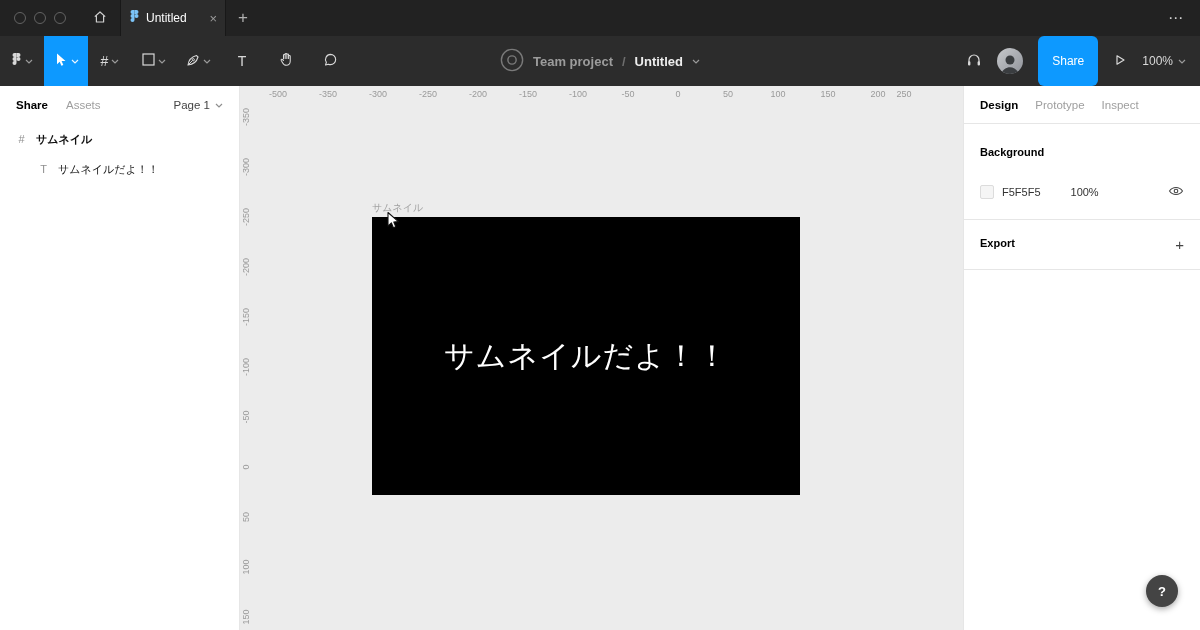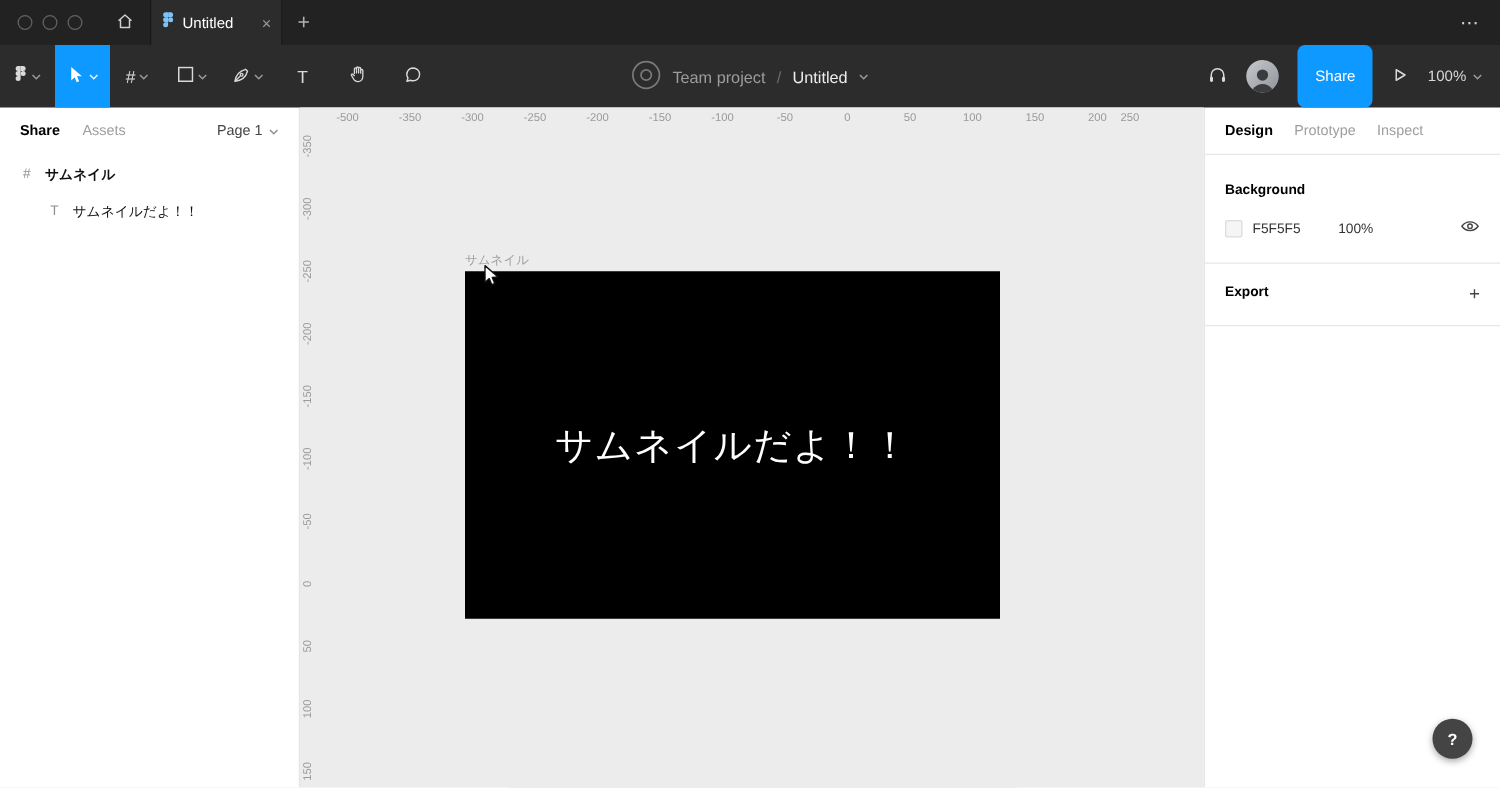--- a/index.html
+++ b/index.html
@@ -25,21 +25,21 @@
 
   
   .toolbar{ height:50px; background:#2c2c2c; display:flex; align-items:center; position:relative; }
   .tools{ display:flex; align-items:center; height:50px; }
   .tool{ width:44px; height:50px; display:flex; align-items:center; justify-content:center; gap:3px; color:#d9d9d9; }
   .tool.selected{ background:var(--accent); color:#fff; }
   .tool .glyph{ font-size:14px; }
   .chev{ color:#9a9a9a; display:inline-flex; }
   .tool.selected .chev{ color:#eaf5ff; }
   .bcrumb{ position:absolute; left:50%; top:0; height:100%; transform:translateX(-50%);
-           display:flex; align-items:center; gap:9px; white-space:nowrap; }
+           display:flex; align-items:center; gap:9px; white-space:nowrap;font-weight:bold; }
   .bc-project{ color:#9c9c9c; font-size:13px; }
   .bc-sep{ color:#6d6d6d; font-size:13px; }
   .bc-file{ color:#ededed; font-size:13px; }
   .toolbar-right{ margin-left:auto; display:flex; align-items:center; gap:15px; padding-right:14px; color:#d9d9d9; }
   .avatar{ width:26px; height:26px; border-radius:50%; overflow:hidden;
            background:linear-gradient(135deg,#c7c9cc,#90939a); display:flex; align-items:flex-end; justify-content:center; }
   .share-btn{ background:var(--accent); color:#fff; font-size:12px; padding:18px 14px; border-radius:6px; }
   .zoom{ display:flex; align-items:center; gap:5px; font-size:12px; color:#d9d9d9; }
 
   
@@ -71,21 +71,21 @@
   .toast{ position:absolute; left:50%; bottom:23px; transform:translateX(-50%);
           background:#1d1d1d; color:#fff; font-size:13px; padding:9px 16px; border-radius:6px;
           white-space:nowrap; box-shadow:0 3px 10px rgba(0,0,0,.25); z-index:7; }
 
   .right-panel{ width:237px; background:#fff; border-left:1px solid #e6e6e6; font-size:11px; }
   .rp-tabs{ height:38px; display:flex; align-items:center; gap:17px; padding:0 16px; border-bottom:1px solid #e6e6e6; font-size:11.5px; }
   .rp-tab-active{ color:#000; font-weight:700; }
   .rp-tab{ color:#9e9e9e; }
   .rp-section{ padding:22px 16px 18px; border-bottom:1px solid #e6e6e6; }
   .rp-heading{ font-weight:700; color:#000; font-size:11px; }
-  .bg-row{ display:flex; align-items:center; margin-top:15px; }
+  .bg-row{ display:flex; align-items:center; margin-top:25px; }
   .swatch{ width:14px; height:14px; border:1px solid #dcdcdc; border-radius:2px; }
   .hex{ margin-left:8px; color:#333; }
   .opacity{ margin-left:30px; color:#333; }
   .eye-btn{ margin-left:auto; display:flex; }
   .export-row{ display:flex; justify-content:space-between; padding:17px 16px; border-bottom:1px solid #e6e6e6; }
   .plus-btn{ font-size:15px; color:#444; line-height:1; }
 
   .help-fab{ position:absolute; right:22px; bottom:23px; width:32px; height:32px; border-radius:50%;
              background:#444; color:#fff; display:flex; align-items:center; justify-content:center;
              font-size:13px; font-weight:700; box-shadow:0 2px 6px rgba(0,0,0,.35); z-index:10; }

